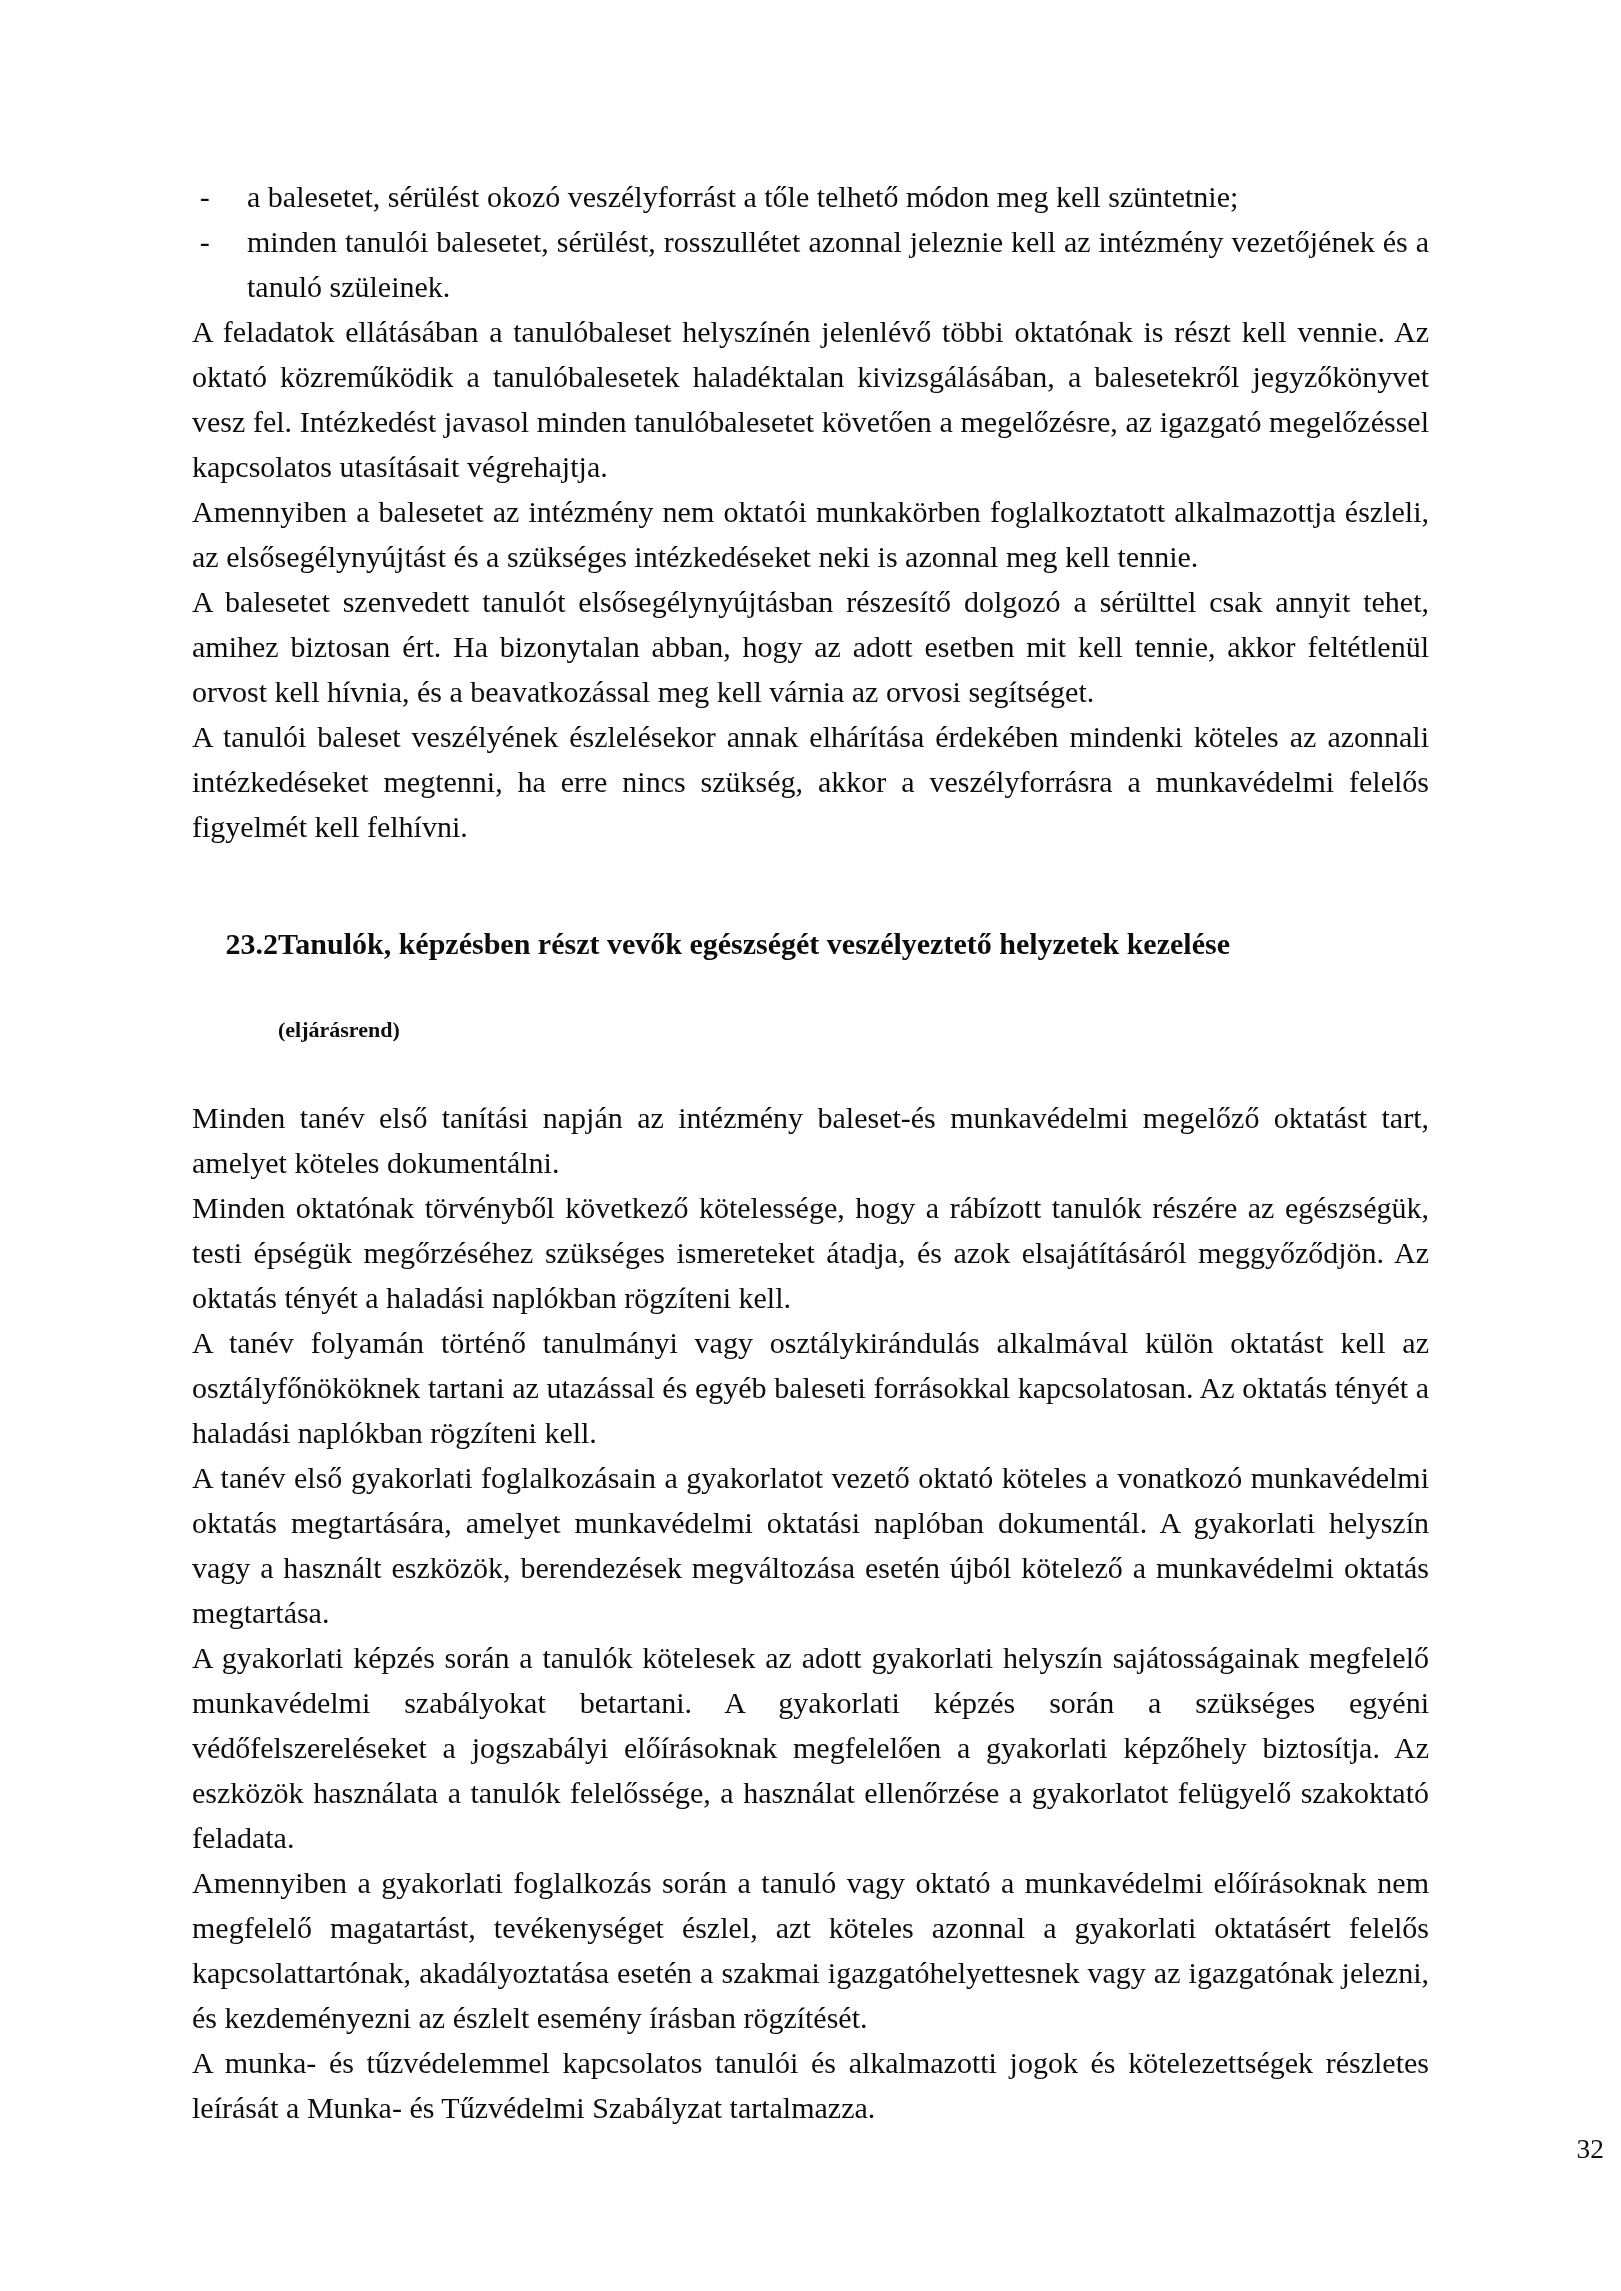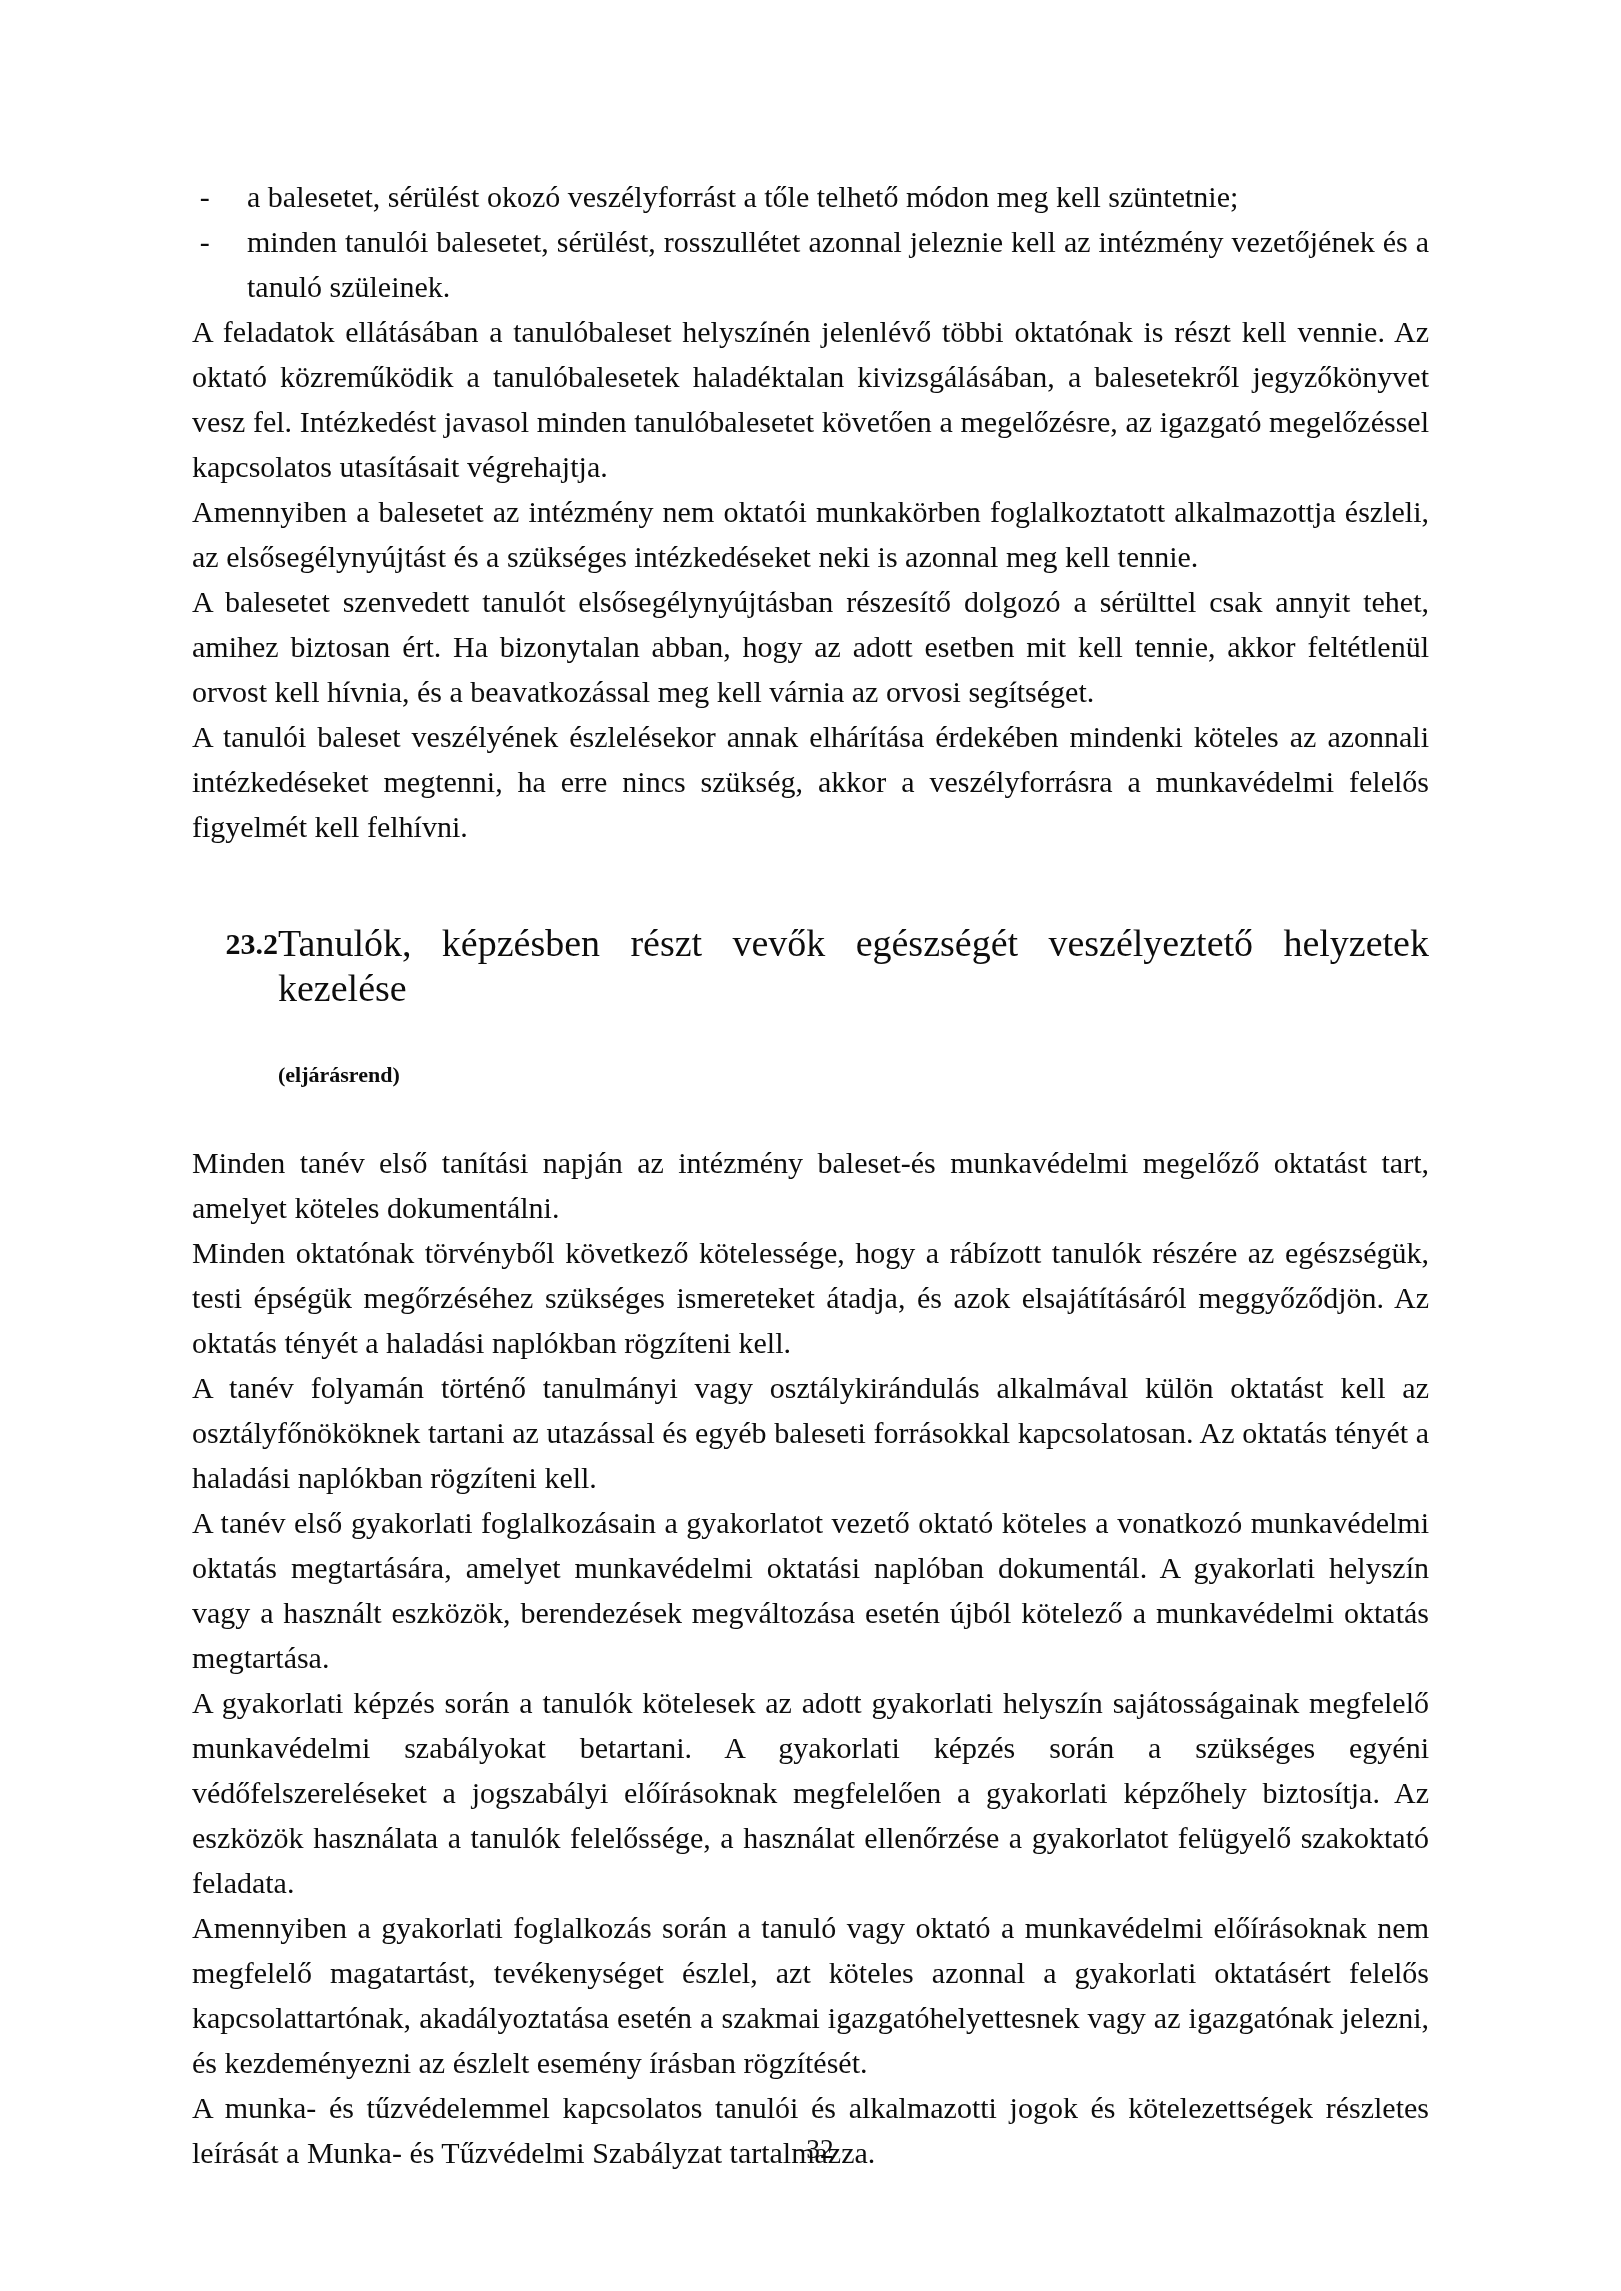--- a/index.html
+++ b/index.html
@@ -73,43 +73,43 @@
   .heading-num {
     flex: 0 0 auto;
     width: 86px;
     font-size: 30px;
     line-height: 45px;
     font-weight: bold;
     text-align: right;
   }
   .heading-body {
     flex: 1 1 auto;
-    font-size: 38px;
+    font-size: 30px;
     line-height: 45px;
-    font-weight: normal;
+    font-weight: bold;
     text-align: justify;
   }
   .heading-sub {
     font-weight: bold;
     font-size: 22px;
     line-height: 45px;
     text-align: left;
   }
   .spacer-after-heading {
     height: 43px;
   }
   .spacer-before-heading {
     height: 31px;
   }
   .footer {
     position: absolute;
-    left: 18px;
+    left: 0;
     top: 2133px;
     width: 1604px;
-    text-align: center;
+    text-align: right;
     font-size: 27.4px;
     line-height: 33px;
     font-family: "Liberation Serif", "DejaVu Serif", serif;
   }
 </style>
 </head>
 <body>
 
 <div class="page">
   <div class="content">

